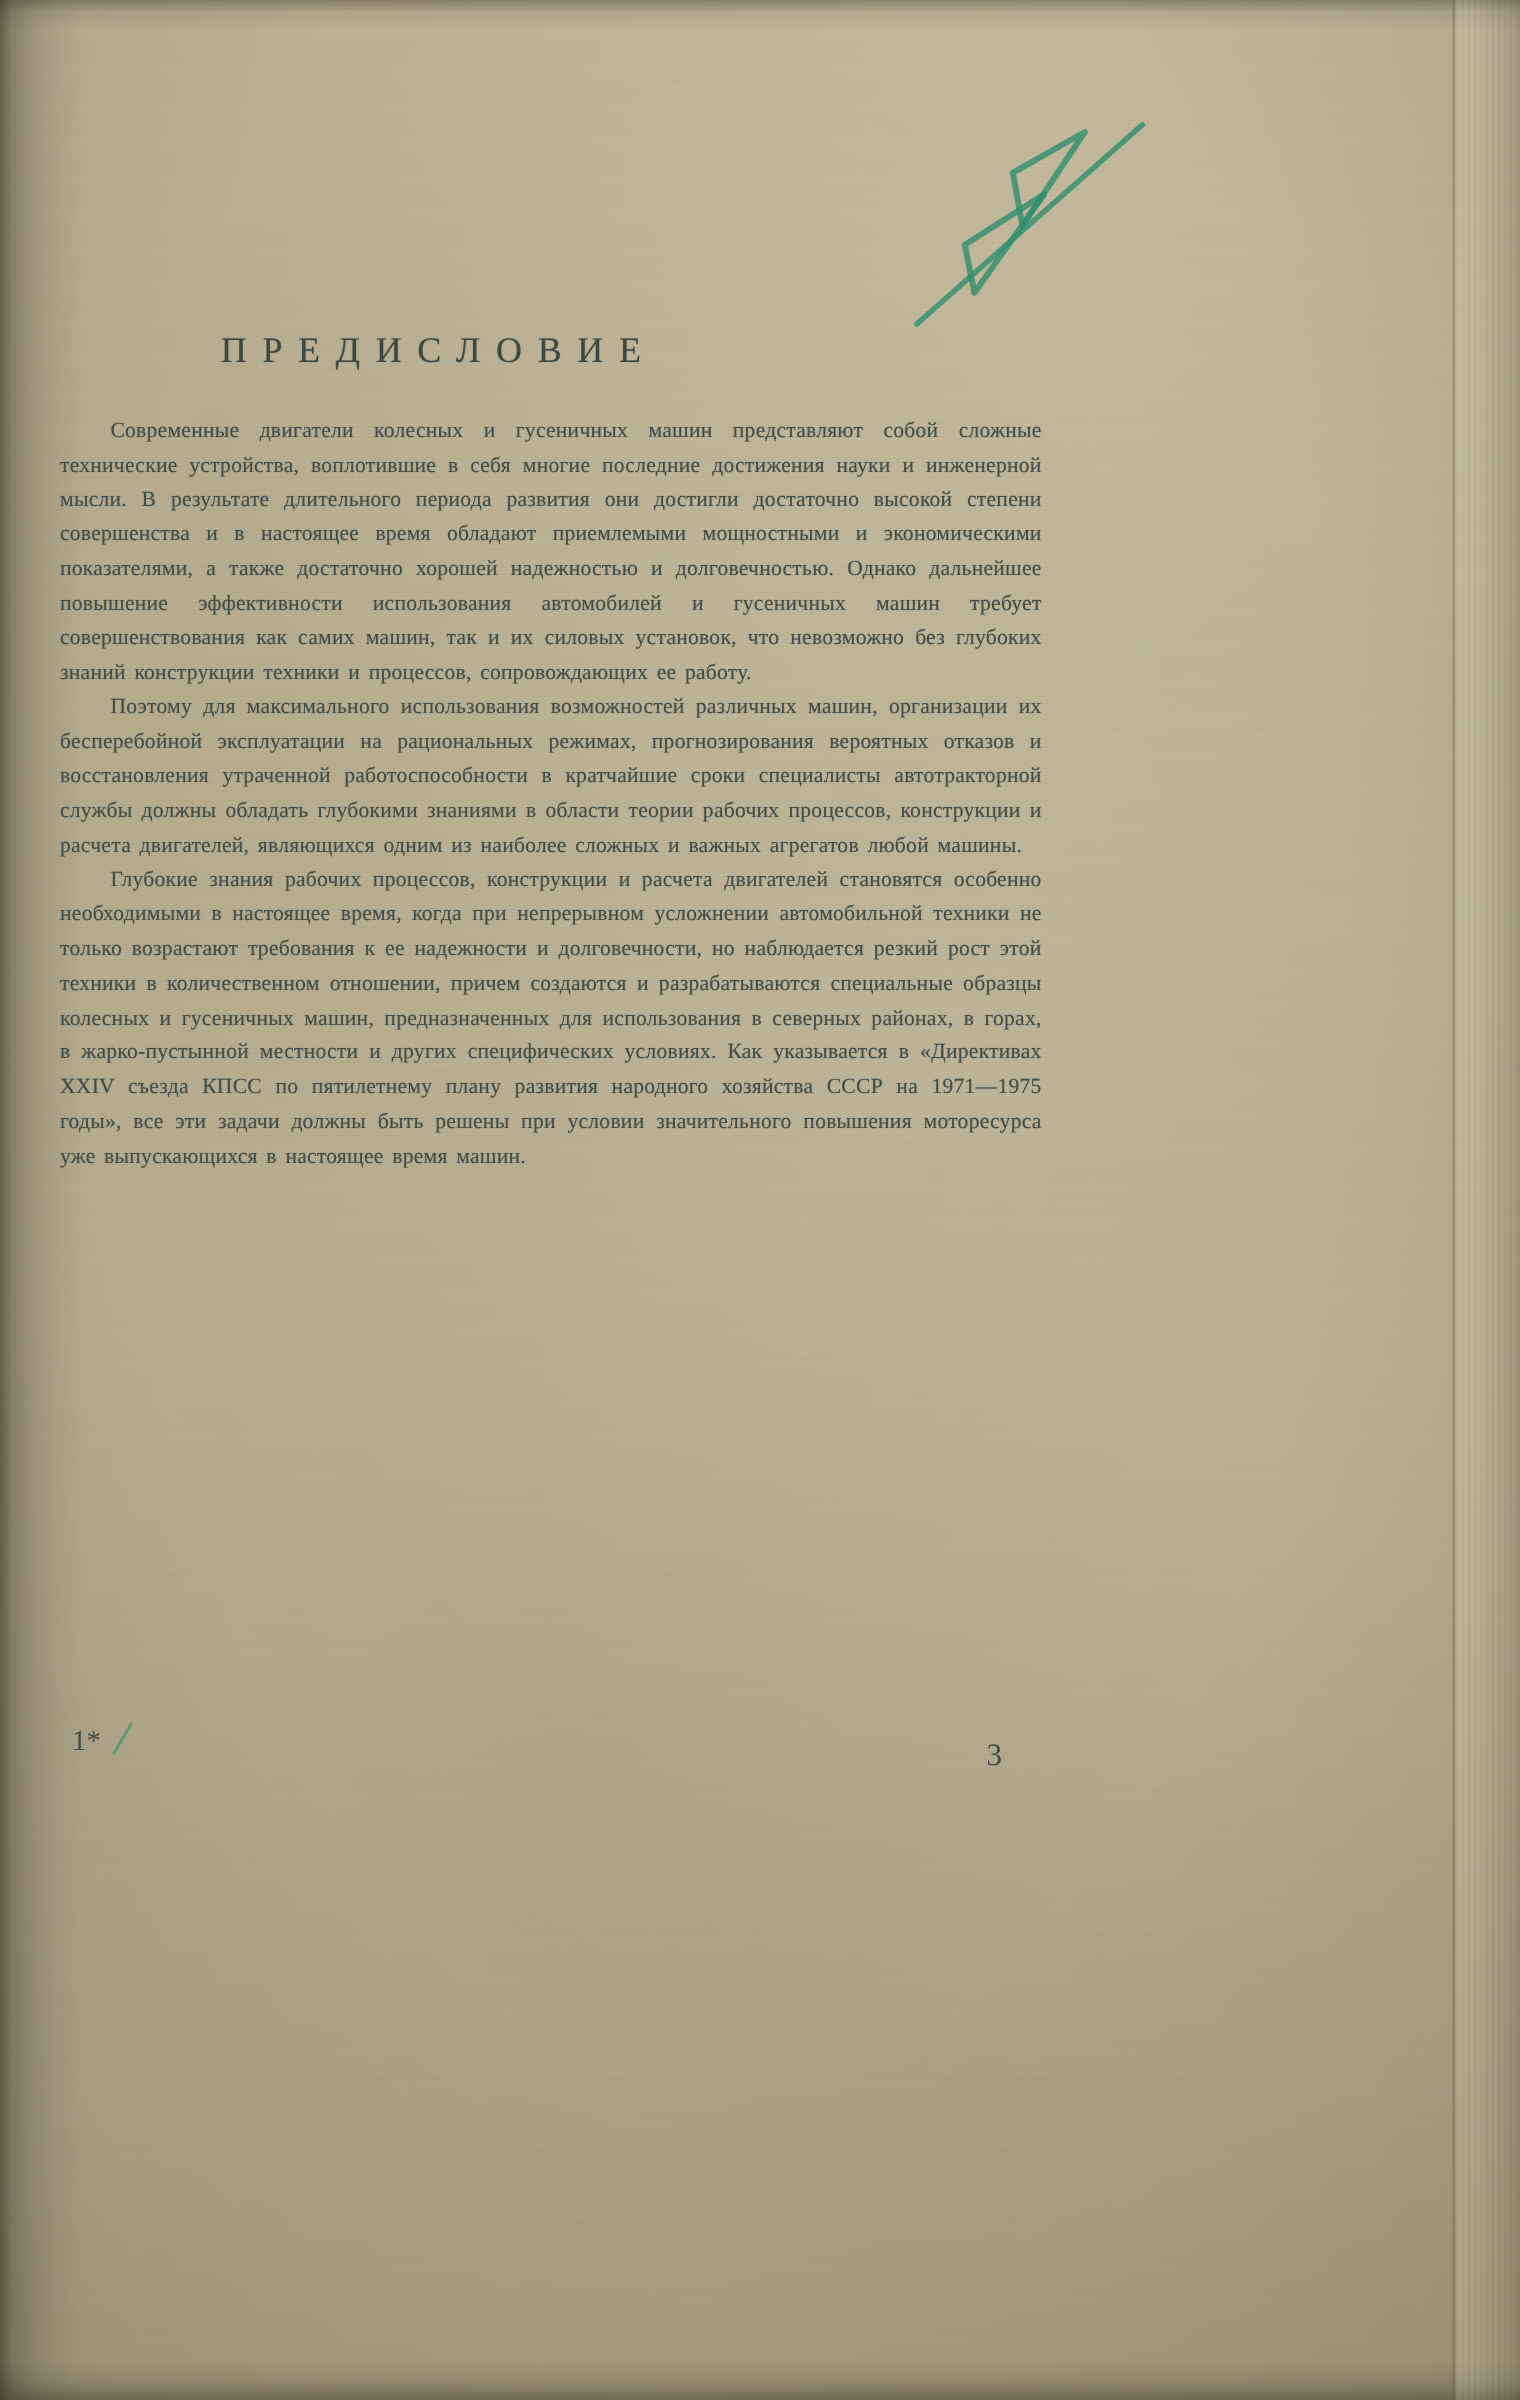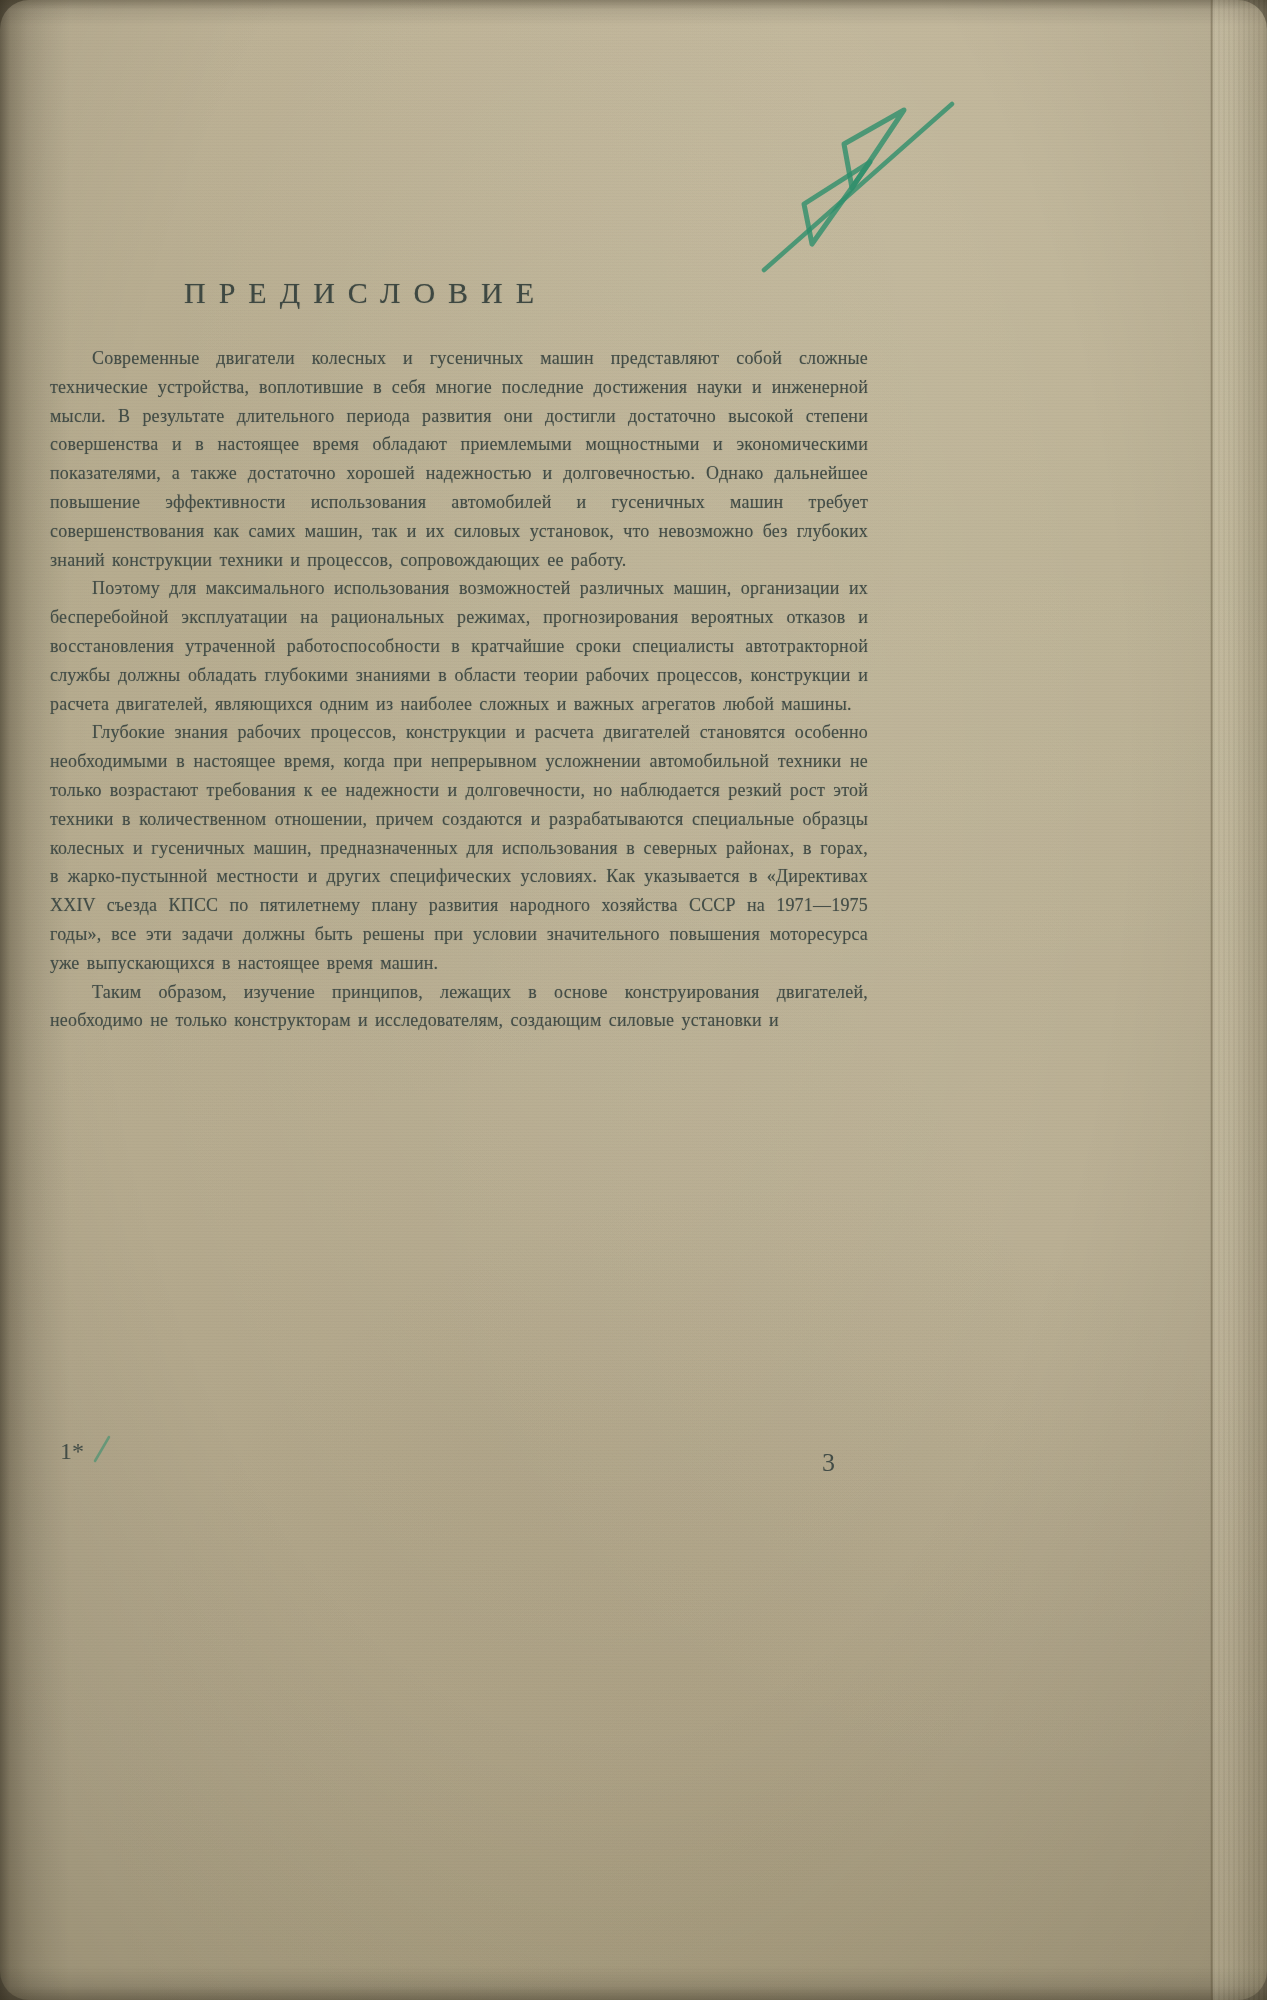--- a/index.html
+++ b/index.html
@@ -11,21 +11,20 @@
     background: #6f6753;
   }
   .scan-page {
     position: relative;
     width: 1267px;
     height: 2000px;
     background:
       radial-gradient(ellipse at 48% 38%, rgba(255,252,238,0.07), rgba(0,0,0,0.00) 55%, rgba(0,0,0,0.10) 96%),
       linear-gradient(180deg, #beb397 0%, #bab093 28%, #b6ab8f 62%, #b1a68a 88%, #aca183 100%);
     font-family: "Liberation Serif", "DejaVu Serif", serif;
-    border-radius: 29px;
   }
   
   .texture {
     position: absolute; inset: 0; pointer-events: none;
     background-image:
       radial-gradient(circle at 18% 22%, rgba(118,103,72,0.07), transparent 38%),
       radial-gradient(circle at 72% 12%, rgba(255,250,228,0.08), transparent 40%),
       radial-gradient(circle at 82% 58%, rgba(255,250,230,0.06), transparent 42%),
       radial-gradient(circle at 38% 72%, rgba(112,98,66,0.06), transparent 36%),
       radial-gradient(circle at 60% 92%, rgba(108,94,64,0.07), transparent 34%),
@@ -131,21 +130,20 @@
     <path d="M 12 188 L 200 22" stroke="#2e8e6c" stroke-width="4.5" stroke-linecap="round" opacity="0.8"></path>
     <path d="M 92 62 L 152 28 L 100 106 Z" stroke="#2e8e6c" stroke-width="5" stroke-linejoin="round" stroke-linecap="round" opacity="0.8"></path>
     <path d="M 52 122 L 118 80 L 60 162 Z" stroke="#2e8e6c" stroke-width="5" stroke-linejoin="round" stroke-linecap="round" opacity="0.8"></path>
   </svg>
 
   <div class="text-column">
     <h1 class="page-title">ПРЕДИСЛОВИЕ</h1>
     <p class="para">Современные двигатели колесных и гусеничных машин представляют собой сложные технические устройства, воплотившие в себя многие последние достижения науки и инженерной мысли. В результате длительного периода развития они достигли достаточно высокой степени совершенства и в настоящее время обладают приемлемыми мощностными и экономическими показателями, а также достаточно хорошей надежностью и долговечностью. Однако дальнейшее повышение эффективности использования автомобилей и гусеничных машин требует совершенствования как самих машин, так и их силовых установок, что невозможно без глубоких знаний конструкции техники и процессов, сопровождающих ее работу.</p>
     <p class="para">Поэтому для максимального использования возможностей различных машин, организации их бесперебойной эксплуатации на рациональных режимах, прогнозирования вероятных отказов и восстановления утраченной работоспособности в кратчайшие сроки специалисты автотракторной службы должны обладать глубокими знаниями в области теории рабочих процессов, конструкции и расчета двигателей, являющихся одним из наиболее сложных и важных агрегатов любой машины.</p>
     <p class="para">Глубокие знания рабочих процессов, конструкции и расчета двигателей становятся особенно необходимыми в настоящее время, когда при непрерывном усложнении автомобильной техники не только возрастают требования к ее надежности и долговечности, но наблюдается резкий рост этой техники в количественном отношении, причем создаются и разрабатываются специальные образцы колесных и гусеничных машин, предназначенных для использования в северных районах, в горах, в жарко-пустынной местности и других специфических условиях. Как указывается в «Директивах XXIV съезда КПСС по пятилетнему плану развития народного хозяйства СССР на 1971—1975 годы», все эти задачи должны быть решены при условии значительного повышения моторесурса уже выпускающихся в настоящее время машин.</p>
-    <p class="para">Таким образом, изучение принципов, лежащих в основе конструирования двигателей, необходимо не только конструкторам и исследователям, создающим силовые установки и</p>
   </div>
 
   <div class="footer-mark">1*</div>
 
   <svg class="pen-slash" viewBox="0 0 20 30" fill="none">
     <path d="M 3 27 L 17 3" stroke="#2e8e6c" stroke-width="2.5" stroke-linecap="round" opacity="0.55"></path>
   </svg>
 
   <div class="footer-page-number">3</div>
 

